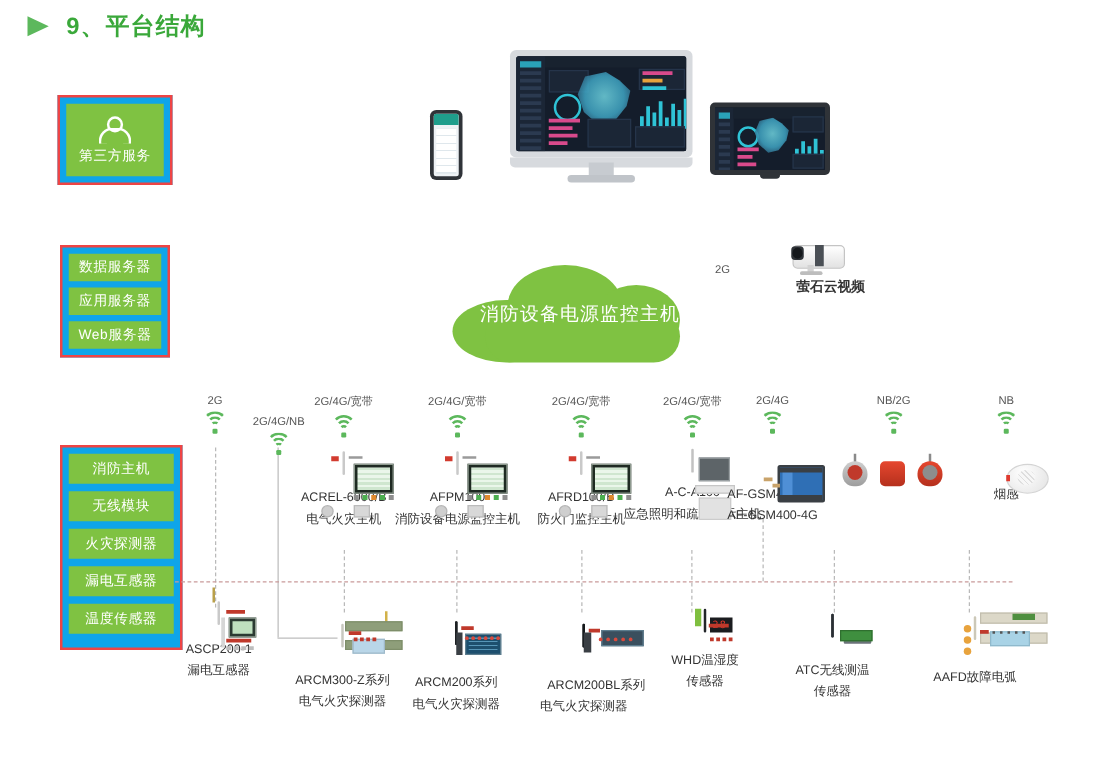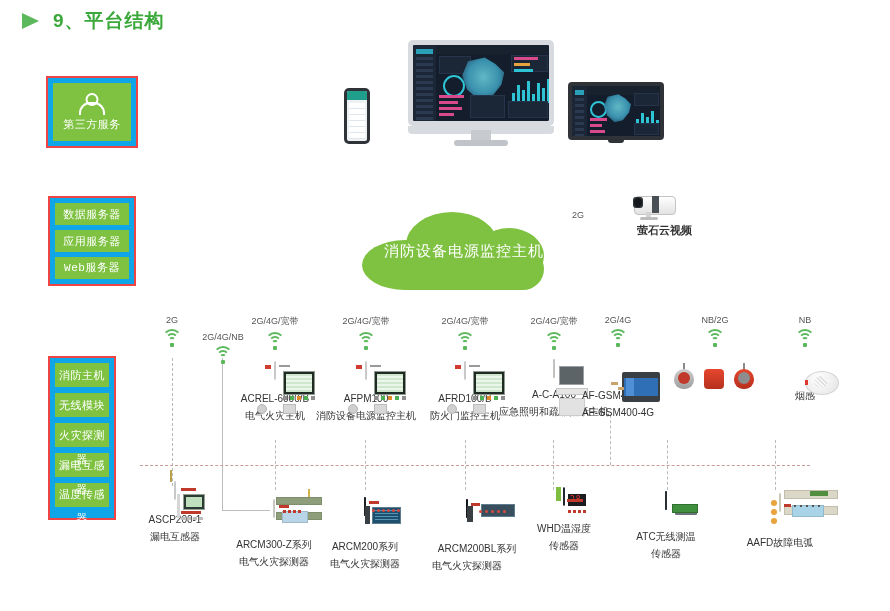--- a/index.html
+++ b/index.html
@@ -23,21 +23,21 @@
   
   .grn-outer{
     border:2px solid #ef4444;background:#0ea5e9;
     padding:5px;box-sizing:border-box;
   }
   .grn-cell{
     background:#7fc242;color:#ffffff;text-align:center;
     font-size:11px;line-height:22px;height:22px;
     margin-bottom:5px;letter-spacing:.5px;
   }
-  .grn-cell:last-child{margin-bottom:0;font-family:Liberation Mono, monospace;}
+  .grn-cell:last-child{margin-bottom:0;}
 
   
   #third-party{left:46px;top:76px;width:92px;height:72px;}
   #third-party .inner{
     background:#7fc242;width:100%;height:100%;
     display:flex;flex-direction:column;align-items:center;justify-content:center;
   }
   #third-party .label{color:#fff;font-size:11px;margin-top:2px;letter-spacing:.5px;}
   .person-ico{width:26px;height:22px;position:relative;}
   .person-ico .head{
@@ -46,21 +46,21 @@
   }
   .person-ico .body{
     position:absolute;left:50%;bottom:0;transform:translateX(-50%);
     width:22px;height:11px;border:2px solid #fff;border-bottom:none;
     border-radius:11px 11px 0 0;
   }
 
   
   #server-stack{left:48px;top:196px;width:88px;}
   
-  #device-list{left:48px;top:356px;width:68px;}
+  #device-list{left:48px;top:356px;width:98px;}
   #device-list .grn-cell{height:24px;line-height:24px;margin-bottom:6px;}
 
   
   #cloud{left:362px;top:212px;width:204px;height:78px;}
   #cloud .c{position:absolute;background:#7fc242;border-radius:50%;}
   #cloud .c1{left:0;top:28px;width:86px;height:50px;}
   #cloud .c2{left:44px;top:0;width:92px;height:66px;}
   #cloud .c3{left:112px;top:16px;width:70px;height:56px;}
   #cloud .c4{left:26px;top:36px;width:156px;height:42px;border-radius:24px;}
   #cloud .ctxt{

